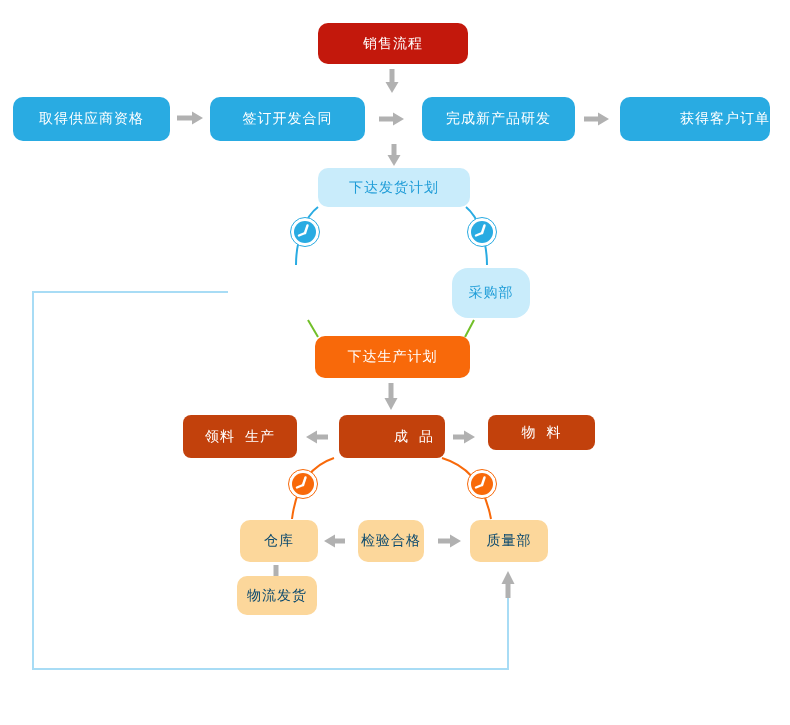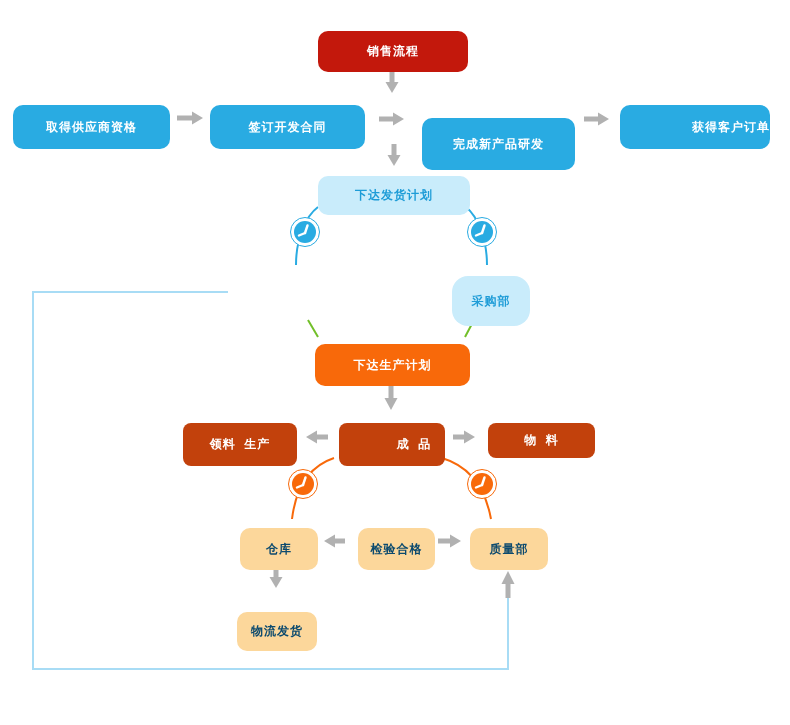--- a/index.html
+++ b/index.html
@@ -7,23 +7,23 @@
     position:relative;
     width:790px;height:725px;
     background:#ffffff;
     font-family:"Liberation Sans","DejaVu Sans",sans-serif;
     overflow:hidden;
   }
   svg.wires{position:absolute;left:0;top:0;z-index:0;}
   .node{
     position:absolute;z-index:1;
     display:flex;align-items:center;justify-content:center;
-    font-size:12px;font-weight:bold;color:#ffffff;
+    font-size:14px;font-weight:normal;color:#ffffff;
     white-space:pre;letter-spacing:1px;
-    border-radius:10px;box-sizing:border-box;margin-top:8px;
+    border-radius:10px;box-sizing:border-box;
   }
   .red{background:#c3180c;}
   .blue{background:#29abe2;}
   .lightblue{background:#c9ecfb;color:#1e9cd7;}
   .lightblue.dept{border-radius:16px;}
   .orangebox{background:#f8690a;}
   .greenbox{background:#c2410c;border-radius:8px;}
   .peach{background:#fcd79b;color:#0c4a6e;}
   .clock{
     position:absolute;z-index:2;
@@ -113,21 +113,21 @@
   <div class="node red" style="left:318px;top:23px;width:150px;height:41px;">
     <span>销售流程</span>
   </div>
 
   <div class="node blue" style="left:13px;top:97px;width:157px;height:44px;">
     <span>取得供应商资格</span>
   </div>
   <div class="node blue" style="left:210px;top:97px;width:155px;height:44px;">
     <span>签订开发合同</span>
   </div>
-  <div class="node blue" style="left:422px;top:110px;width:153px;height:52px;">
+  <div class="node blue" style="left:422px;top:97px;width:153px;height:44px;">
     <span>完成新产品研发</span>
   </div>
   <div class="node blue" style="left:620px;top:97px;width:150px;height:44px;justify-content:flex-end;">
     <span>获得客户订单</span>
   </div>
 
   <div class="node lightblue" style="left:318px;top:168px;width:152px;height:39px;">
     <span>下达发货计划</span>
   </div>
 
@@ -145,28 +145,28 @@
   <div class="node greenbox" style="left:339px;top:415px;width:106px;height:43px;padding-left:44px;">
     <span>成  品</span>
   </div>
   <div class="node greenbox" style="left:488px;top:415px;width:107px;height:35px;">
     <span>物  料</span>
   </div>
 
   <div class="node peach" style="left:240px;top:520px;width:78px;height:42px;">
     <span>仓库</span>
   </div>
-  <div class="node peach" style="left:358px;top:520px;width:77px;height:42px;">
+  <div class="node peach" style="left:358px;top:520px;width:66px;height:42px;">
     <span>检验合格</span>
   </div>
   <div class="node peach" style="left:470px;top:520px;width:78px;height:42px;">
     <span>质量部</span>
   </div>
 
-  <div class="node peach" style="left:237px;top:604px;width:80px;height:39px;">
+  <div class="node peach" style="left:237px;top:576px;width:80px;height:39px;">
     <span>物流发货</span>
   </div>
 
   <div class="clock bluec" style="left:290px;top:217px;">
     <div class="face">
       <svg width="22" height="22" viewBox="0 0 22 22">
         <line x1="11" y1="12" x2="13.5" y2="4.5" stroke="#fff" stroke-width="2.4" stroke-linecap="round"></line>
         <line x1="11" y1="12" x2="5" y2="14.5" stroke="#fff" stroke-width="2.4" stroke-linecap="round"></line>
       </svg>
     </div>

